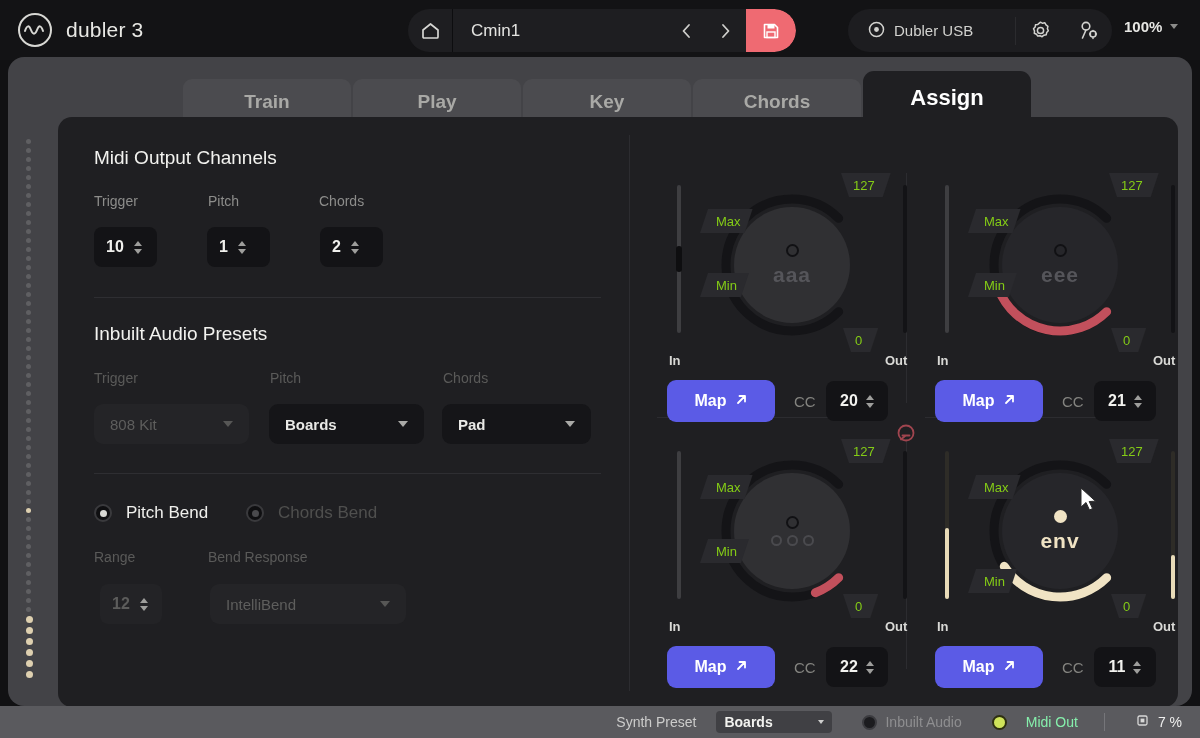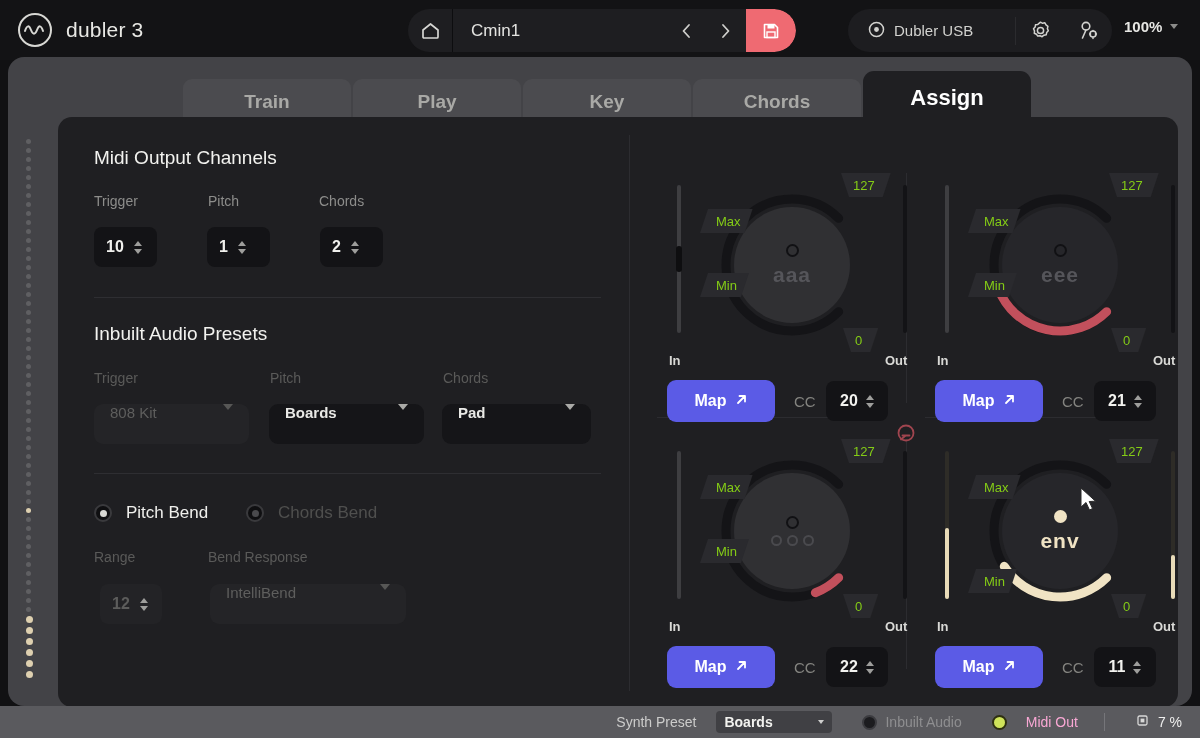--- a/index.html
+++ b/index.html
@@ -89,21 +89,21 @@
   }
   .stepper .val { color:#f0f0ed; font-size: 16px; font-weight: 700; }
   .stepper.dim .val { color:#5c5c5b; }
   .spin { display:flex; flex-direction:column; gap:3px; }
   .spin i { display:block; width:0;height:0;border-left:4px solid transparent;border-right:4px solid transparent; }
   .spin i.up { border-bottom:5px solid #9e9e9c; }
   .spin i.dn { border-top:5px solid #9e9e9c; }
 
   .select {
     position:absolute; height: 40px; background:#151518; border-radius: 9px;
-    display:flex; justify-content:space-between; padding: 0 16px;
+    display:flex; align-items:center; justify-content:space-between; padding: 0 16px;
     color:#e9e9e6; font-size: 15px; font-weight:700;
   }
   .select.dim { background:#242427; color:#5e5e5d; font-weight:400; }
   .chev { width:0;height:0;border-left:5px solid transparent;border-right:5px solid transparent;
     border-top:6px solid #aaaaa7; }
   .select.dim .chev { border-top-color:#575756; }
 
   .hr { position:absolute; height:1px; background:#2e2e32; }
 
   .radio-row { position:absolute; display:flex; align-items:center; gap: 14px; }
@@ -600,21 +600,21 @@
     <span class="sb-select">
       <span>Boards</span>
       <span style="width:0;height:0;border-left:3px solid transparent;border-right:3px solid transparent;border-top:4px solid #cfcfce;"></span>
     </span>
     <span class="sb-item">
       <span class="sb-dot" id="ia-dot" style="background: rgb(28, 28, 31); border: 2px solid rgb(60, 60, 64);"></span>
       <span class="sb-lbl" style="color:#8e8e90;">Inbuilt Audio</span>
     </span>
     <span class="sb-item">
       <span class="sb-dot" id="mo-dot" style="background: rgb(207, 227, 90); border: 2px solid rgb(46, 48, 16);"></span>
-      <span class="sb-lbl" style="color:#f9a8d4;padding-left:11px;">Midi Out</span>
+      <span class="sb-lbl" style="color:#86efac;padding-left:11px;">Midi Out</span>
     </span>
     <span class="sb-div"></span>
     <span class="sb-item">
       <span>
         <svg width="15" height="15" viewBox="0 0 15 15">
             <rect x="3" y="3" width="9" height="9" rx="1.5" fill="none" stroke="#d8d8d7" stroke-width="1.3"></rect>
             <rect x="5.6" y="5.6" width="3.8" height="3.8" fill="#d8d8d7"></rect>
           </svg>
       </span>
       <span class="sb-lbl" style="color:#efefee; margin-right:18px;">7 %</span>

